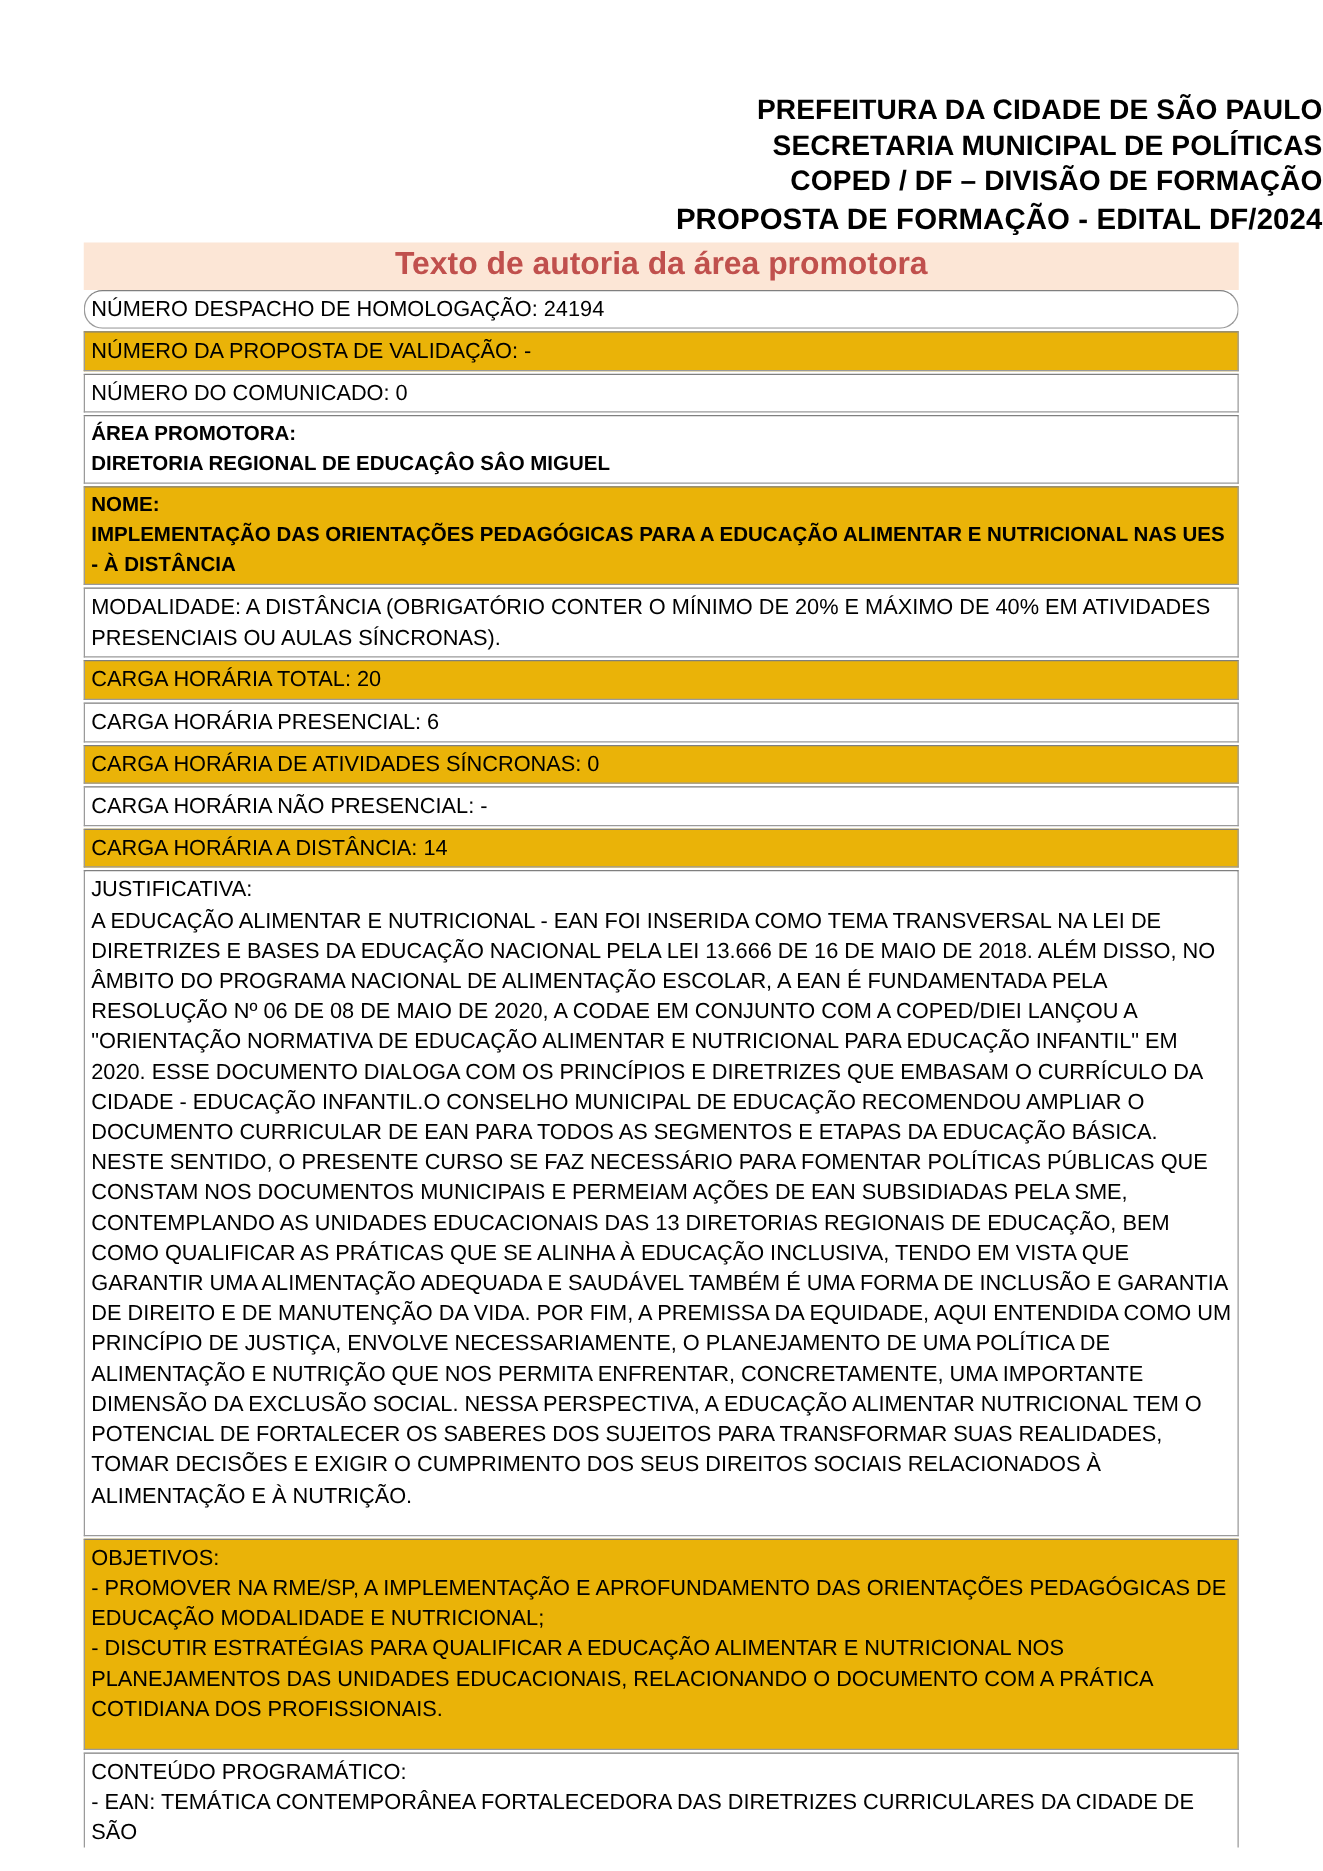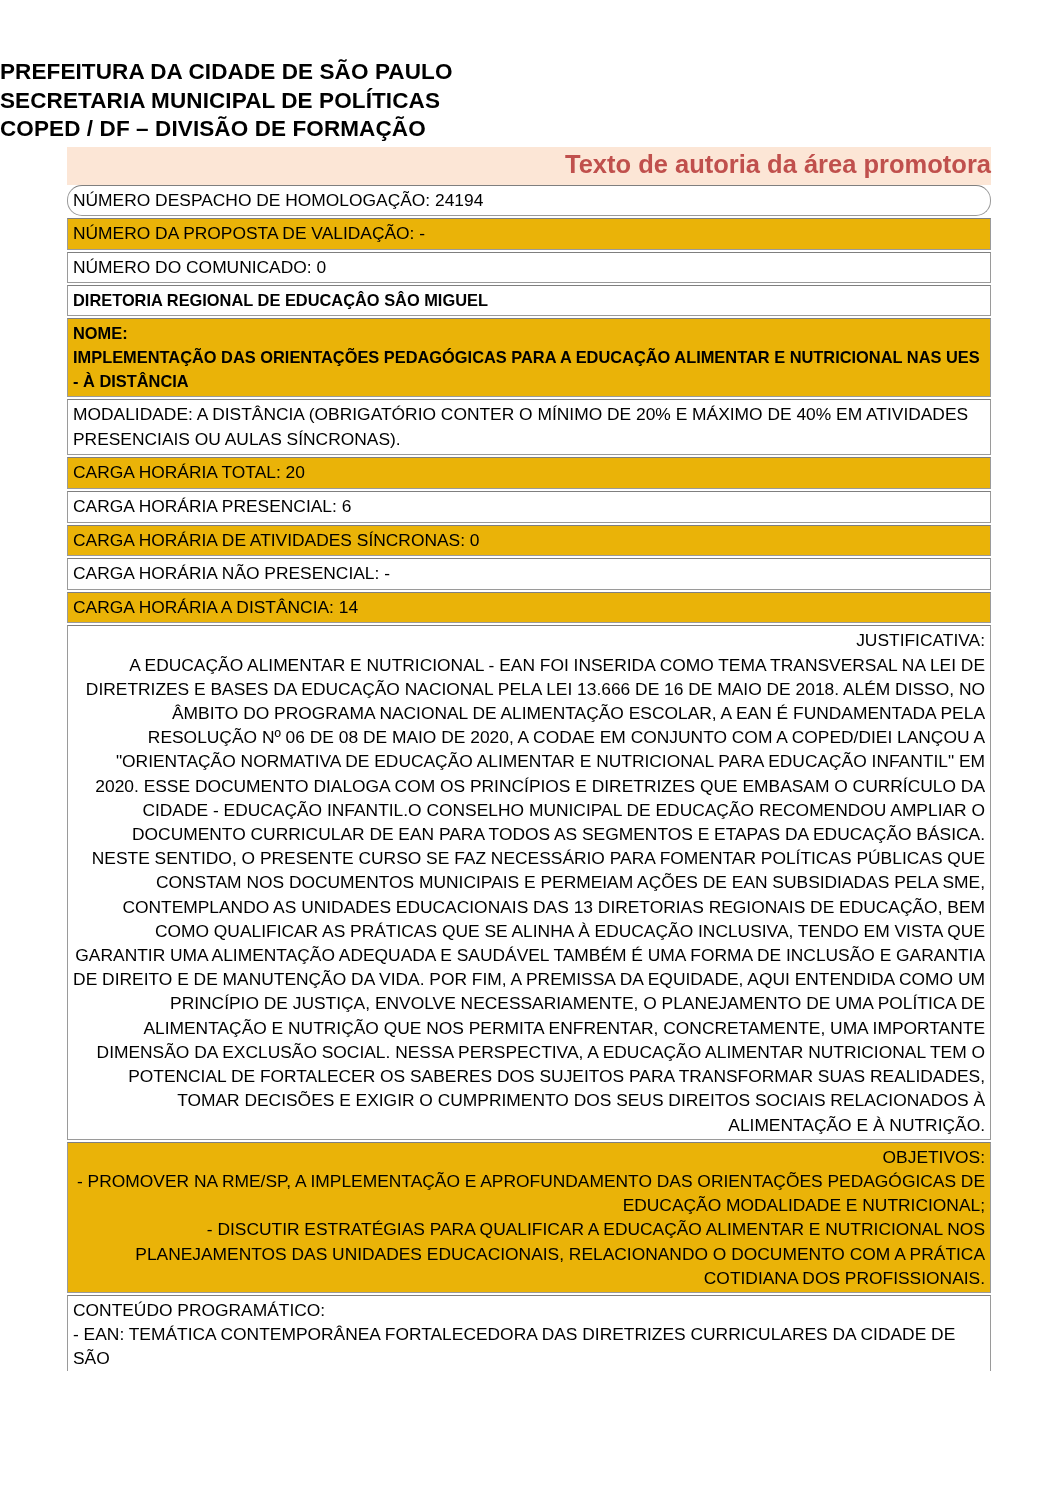--- a/index.html
+++ b/index.html
@@ -18,41 +18,41 @@
   .page {
     position: relative;
     width: 1058px;
     height: 1497px;
     box-sizing: border-box;
     padding: 0;
   }
 
   
   .doc-heading {
-    padding-top: 58px;
-    text-align: left;
+    padding-top: 74px;
+    text-align: right;
   }
   .doc-heading .hline {
     font-weight: bold;
     font-size: 22.5px;
     line-height: 28.5px;
     letter-spacing: 0.1px;
     white-space: nowrap;
   }
   .doc-heading .hline.big {
     font-size: 23.5px;
     line-height: 31px;
   }
 
   
   .banner {
     margin: 3px auto 0 auto;
     width: 924px;
     background: #fce6d6;
-    text-align: right;
+    text-align: center;
     padding: 2px 0 6px 0;
     box-sizing: border-box;
   }
   .banner-text {
     color: #c0504d;
     font-weight: bold;
     font-size: 25.5px;
     line-height: 30px;
   }
 
@@ -71,36 +71,37 @@
     padding: 2px 5px 3px 5px;
     background: #ffffff;
     font-size: 17.4px;
     line-height: 24.6px;
   }
   .row:first-child { margin-top: 0; border-radius: 15px; }
   .row.shade { background: #eab308; }
   .row.bold { font-weight: bold; font-size: 16.4px; line-height: 24px; }
   .row.tight { line-height: 24.2px; }
   .row p { margin: 0; }
-  .block-row { padding-bottom: 2px; text-align: right; }
+  .block-row { padding-bottom: 20px; }
   .clip-bottom {
     border-bottom: none;
     padding-bottom: 0;
     overflow: hidden;
   }
 </style>
 </head>
 <body>
 
 <div class="page">
 
   <div class="doc-heading">
     <div class="hline">PREFEITURA DA CIDADE DE SÃO PAULO</div>
     <div class="hline">SECRETARIA MUNICIPAL DE POLÍTICAS</div>
     <div class="hline">COPED / DF – DIVISÃO DE FORMAÇÃO</div>
+    <div class="hline big">PROPOSTA DE FORMAÇÃO - EDITAL DF/2024</div>
   </div>
 
   <div class="banner">
     <div class="banner-text">Texto de autoria da área promotora</div>
   </div>
 
   <div class="tbl">
 
     <div class="row">
       <p>NÚMERO DESPACHO DE HOMOLOGAÇÃO:  24194</p>
@@ -109,20 +110,21 @@
     <div class="row shade">
       <p>NÚMERO DA PROPOSTA DE VALIDAÇÃO:   -</p>
     </div>
 
     <div class="row">
       <p>NÚMERO DO COMUNICADO:  0</p>
     </div>
 
 
     <div class="row bold">
+      <p>ÁREA PROMOTORA:</p>
       <p>DIRETORIA REGIONAL DE EDUCAÇÂO SÂO MIGUEL</p>
     </div>
 
     <div class="row shade bold">
       <p>NOME:</p>
       <p>IMPLEMENTAÇÃO DAS ORIENTAÇÕES PEDAGÓGICAS PARA A EDUCAÇÃO ALIMENTAR E NUTRICIONAL NAS UES - À DISTÂNCIA</p>
     </div>
 
     <div class="row">
       <p>MODALIDADE: A DISTÂNCIA (OBRIGATÓRIO CONTER O MÍNIMO DE 20% E MÁXIMO DE 40% EM ATIVIDADES PRESENCIAIS OU AULAS SÍNCRONAS).</p>

